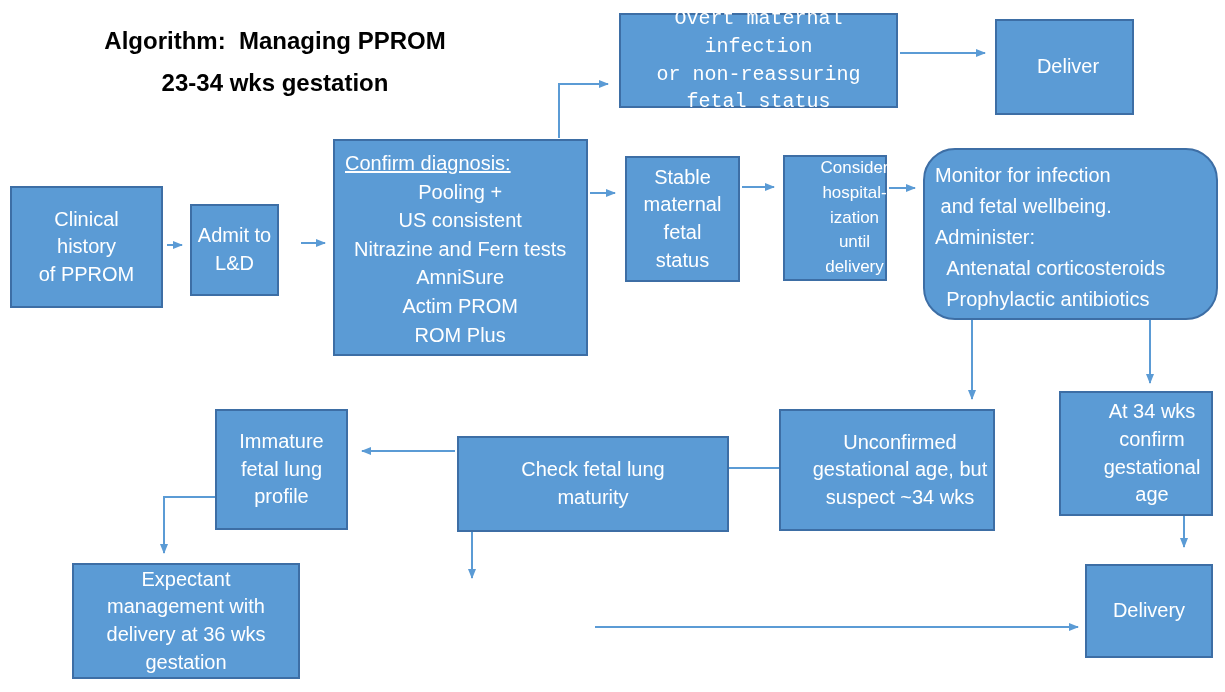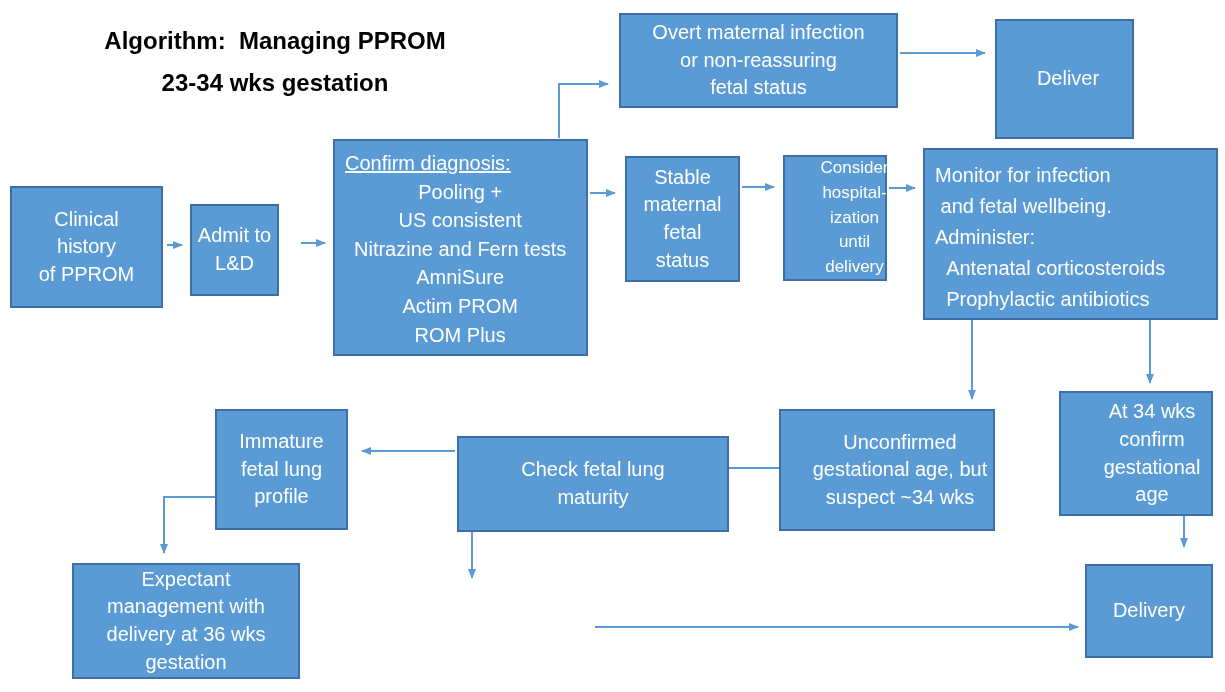--- a/index.html
+++ b/index.html
@@ -48,20 +48,21 @@
     white-space: pre-wrap;
   }
   .node .items {
     white-space: pre-wrap;
     padding-left: 9px;
   }
   .node.monitor-node {
     white-space: pre-wrap;
     line-height: 1.55;
     padding: 10px 6px 10px 10px;
+    border-radius: 32px;
   }
   .node.consider-node { font-size: 17px; line-height: 1.45; padding-left: 43px; }
   .node.confirm-node { font-size: 20px; line-height: 1.43; text-align: center; }
   .arrow-layer {
     position: absolute;
     left: 0; top: 0; width: 1225px; height: 692px;
     pointer-events: none;
   }
 </style>
 </head>
@@ -109,25 +110,25 @@
   <div class="node align-left confirm-node" style="left:333px; top:139px; width:255px; height:217px;">
     <span class="heading">Confirm diagnosis:</span>
     <span class="items">Pooling +
 US consistent
 Nitrazine and Fern tests
 AmniSure
 Actim PROM
 ROM Plus</span>
   </div>
 
-  <div class="node" style="left:619px; top:13px; width:279px; height:95px;">Overt maternal infection
+  <div class="node" style="left:619px; top:13px; width:279px; height:95px;font-family:Liberation Mono, monospace;">Overt maternal infection
 or non-reassuring
 fetal status</div>
 
-  <div class="node" style="left:995px; top:19px; width:139px; height:120px;padding-left:11px;">Deliver</div>
+  <div class="node" style="left:995px; top:19px; width:139px; height:96px;padding-left:11px;">Deliver</div>
 
   <div class="node" style="left:625px; top:156px; width:115px; height:126px;">Stable
 maternal
 fetal
 status</div>
 
   <div class="node consider-node" style="left:783px; top:155px; width:104px; height:126px;">Consider
 hospital-
 ization
 until

